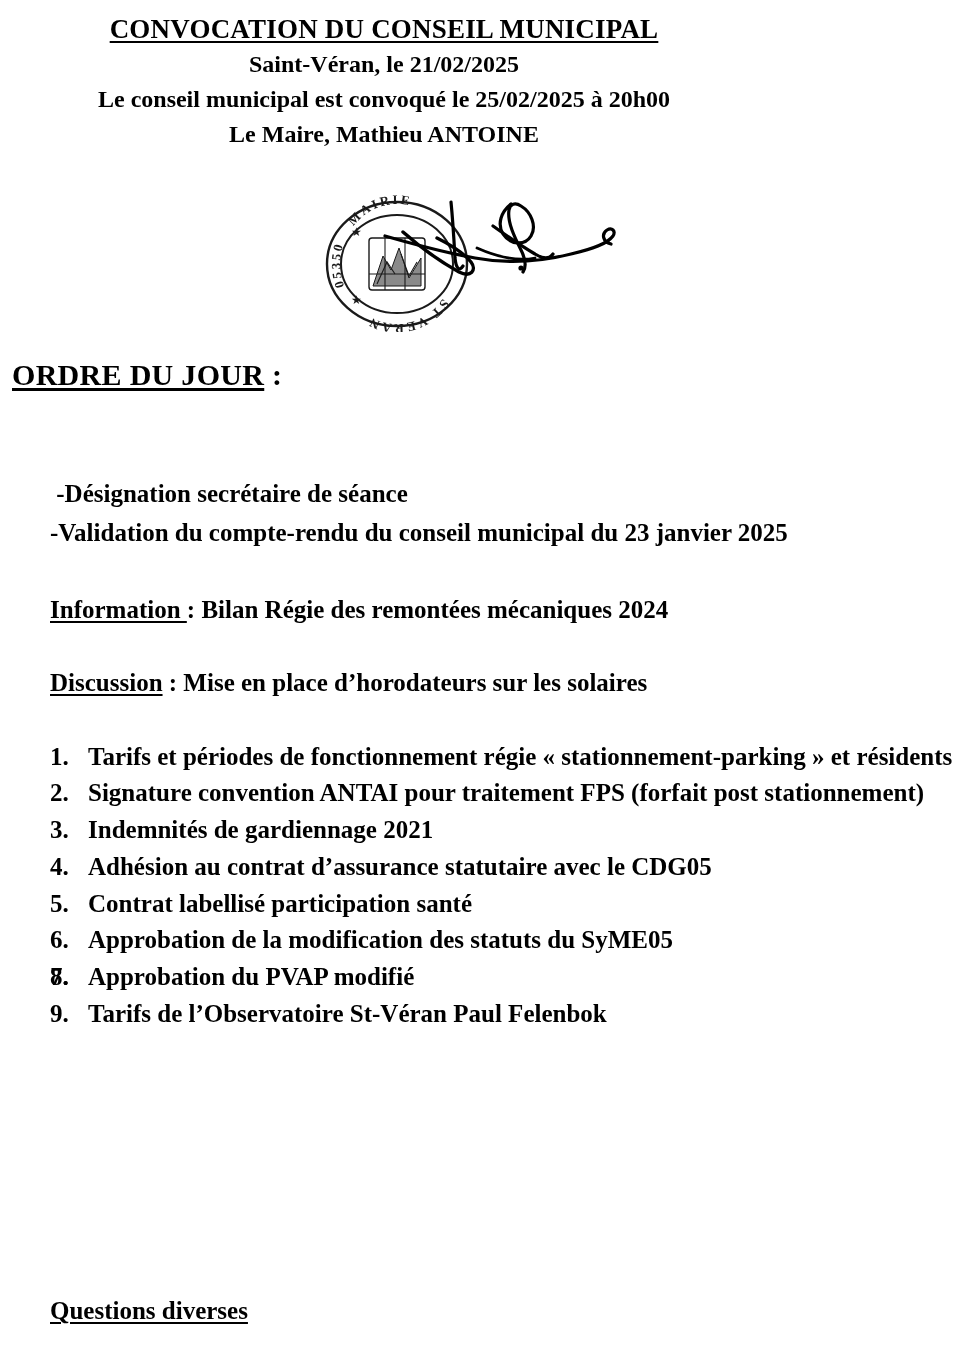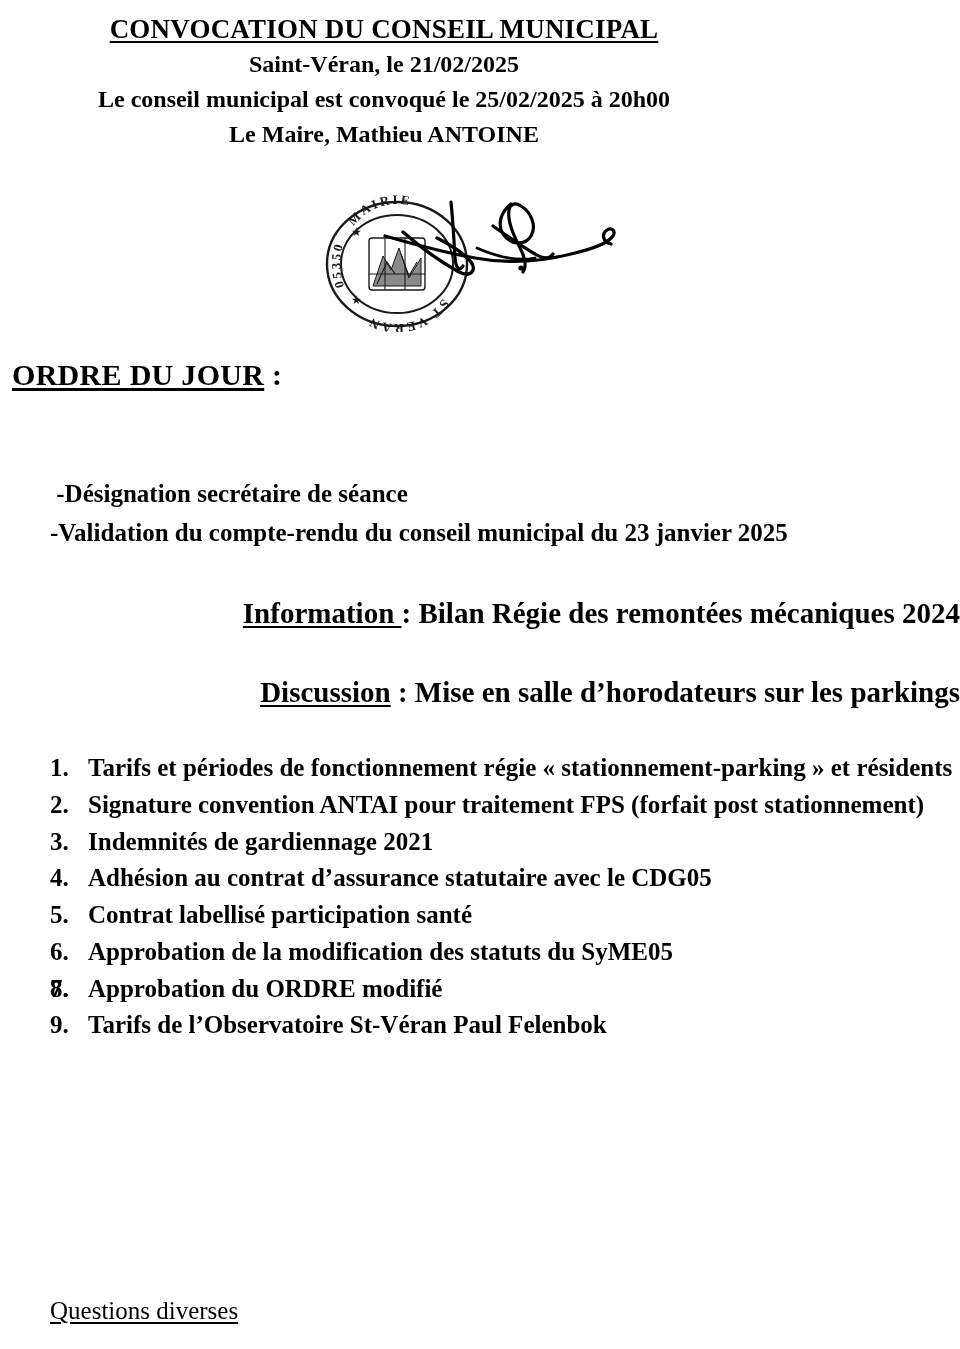--- a/index.html
+++ b/index.html
@@ -90,26 +90,25 @@
   }
   .simple-line {
     font-size: 25px;
     font-weight: bold;
     line-height: 1.54;
     margin: 0;
     white-space: pre;
   }
 
   .section {
-    font-size: 29px;
+    font-size: 25px;
     font-weight: bold;
     margin: 0;
     line-height: 1.45;
     white-space: pre;
-    text-align: right;
   }
   .section .u {
     text-decoration: underline;
     text-decoration-thickness: 2px;
     text-underline-offset: 3px;
   }
   .gap-lg { height: 40px; }
   .gap-md { height: 37px; }
 
   
@@ -133,21 +132,21 @@
     width: 30px;
     text-align: left;
   }
 
   
   .footer-heading {
     position: absolute;
     left: 50px;
     top: 1297px;
     font-size: 25px;
-    font-weight: normal;
+    font-weight: bold;
     white-space: pre;
   }
   .footer-heading .u {
     text-decoration: underline;
     text-decoration-thickness: 2px;
     text-underline-offset: 3px;
   }
 </style>
 </head>
 <body>
@@ -218,33 +217,33 @@
 
     <div class="simple-line"> -Désignation secrétaire de séance</div>
     <div class="simple-line">-Validation du compte-rendu du conseil municipal du 23 janvier 2025</div>
 
     <div class="gap-lg"></div>
 
     <div class="section"><span class="u">Information </span><span>: Bilan Régie des remontées mécaniques 2024</span></div>
 
     <div class="gap-md"></div>
 
-    <div class="section"><span class="u">Discussion</span><span> : Mise en salle d’horodateurs sur les parkings</span></div>
+    <div class="section"><span class="u">Discussion</span><span> : Mise en place d’horodateurs sur les solaires</span></div>
 
     <div class="gap-md"></div>
 
 
     <ol class="delib" id="delib-list">
         <li><span class="num">1.</span><span>Tarifs et périodes de fonctionnement régie « stationnement-parking » et résidents</span></li>
         <li><span class="num">2.</span><span>Signature convention ANTAI pour traitement FPS (forfait post stationnement)</span></li>
         <li><span class="num">3.</span><span>Indemnités de gardiennage 2021</span></li>
         <li><span class="num">4.</span><span>Adhésion au contrat d’assurance statutaire avec le CDG05</span></li>
         <li><span class="num">5.</span><span>Contrat labellisé participation santé</span></li>
         <li><span class="num">6.</span><span>Approbation de la modification des statuts du SyME05</span></li>
         <li><span class="num">7.</span></li>
-        <li><span class="num">8.</span><span>Approbation du ORDRE modifié</span></li>
+        <li><span class="num">8.</span><span>Approbation du PVAP modifié</span></li>
         <li><span class="num">9.</span><span>Tarifs de l’Observatoire St-Véran Paul Felenbok</span></li>
       </ol>
   </div>
 
   <div class="footer-heading"><span class="u">Questions diverses</span></div>
 
 </div>
 
 </body></html>

